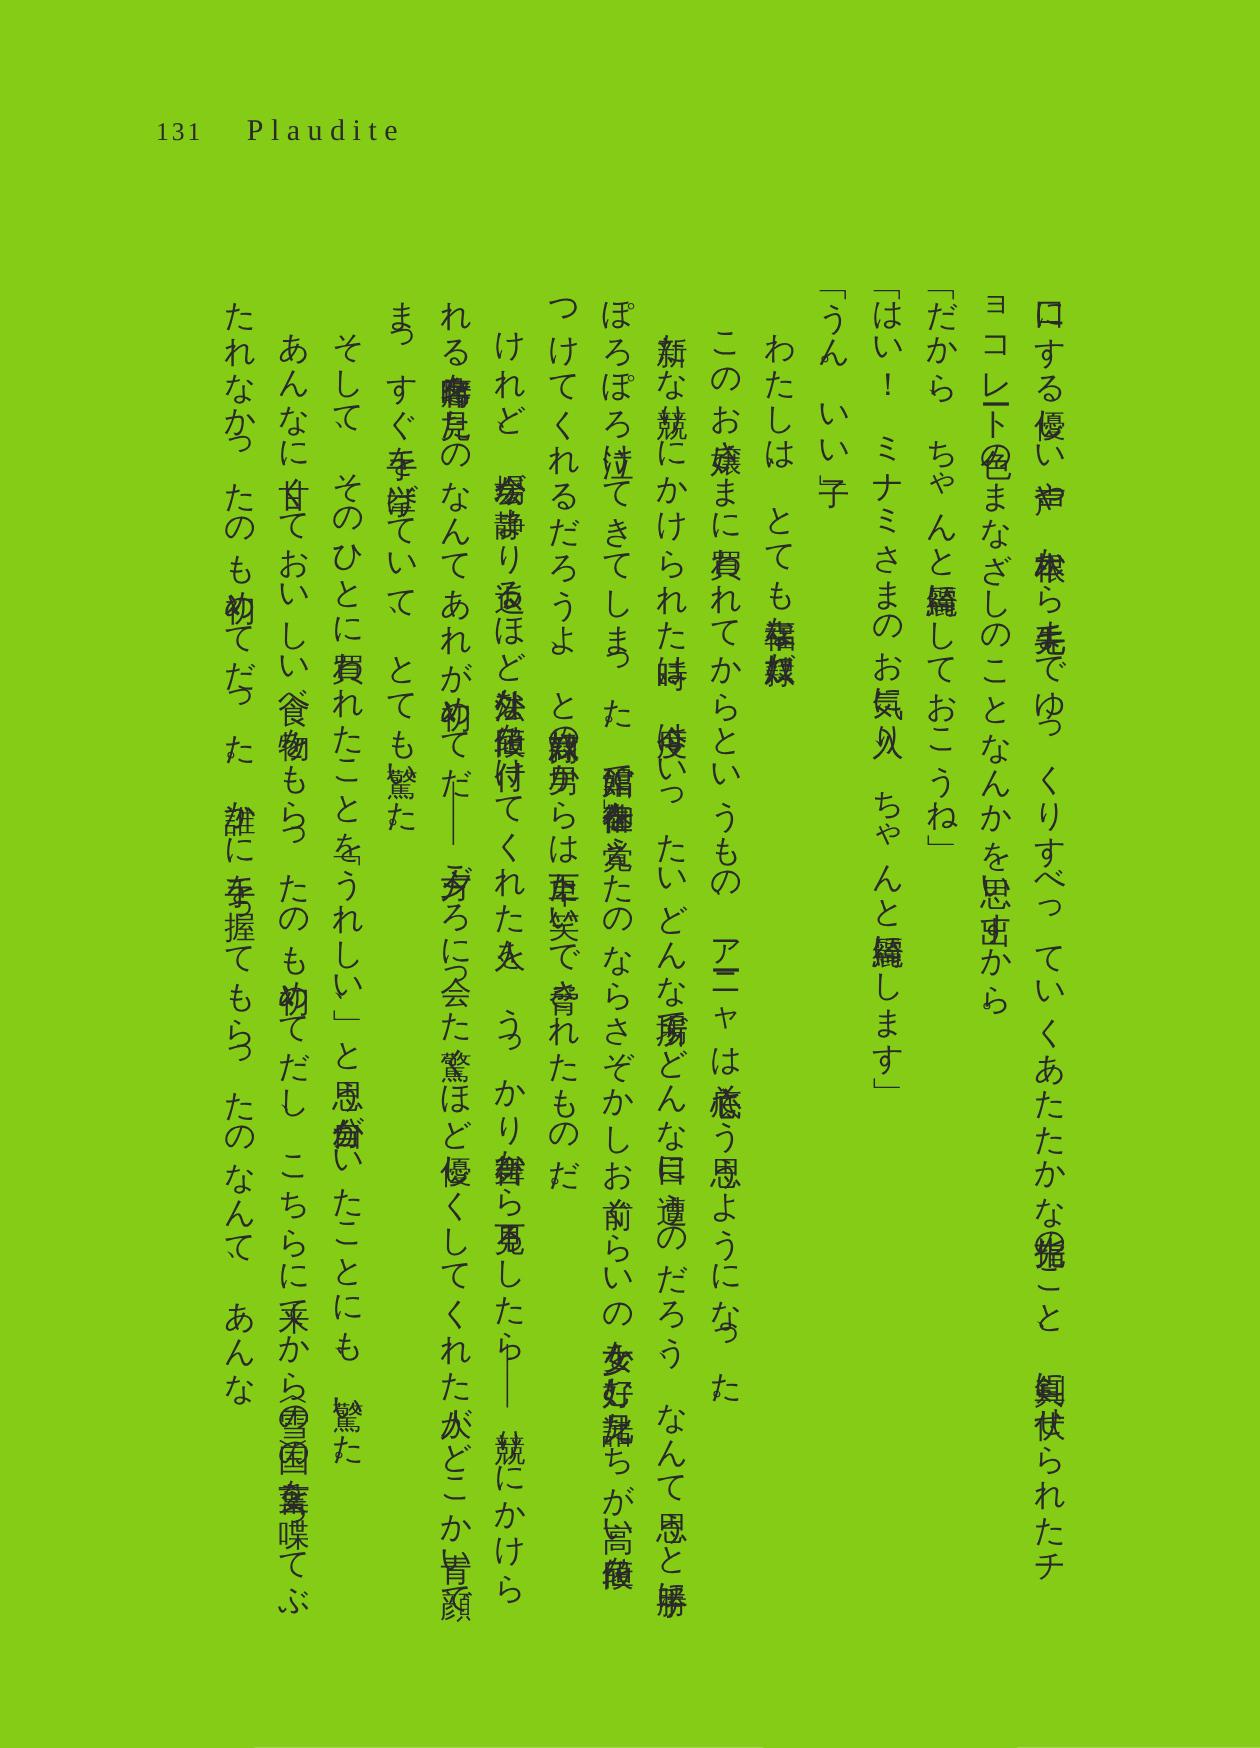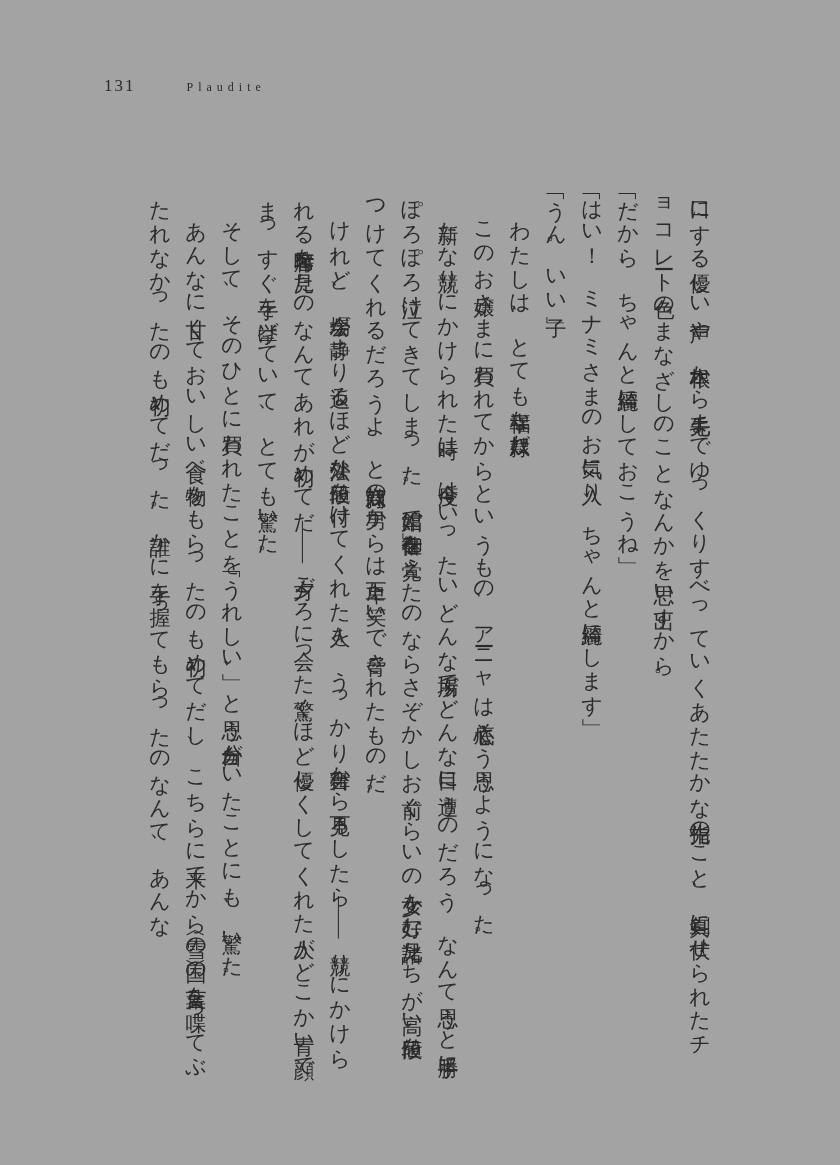--- a/index.html
+++ b/index.html
@@ -10,38 +10,38 @@
     width: 840px;
     height: 1165px;
     position: relative;
     background: #fdfdfd;
     font-family: "Liberation Serif", "DejaVu Serif", serif;
     overflow: hidden;
   }
   .page {
     position: absolute;
     inset: 0;
-    background: #a3a3a3;
+    background: #84cc16;
   }
   .header {
     position: absolute;
     top: 76px;
     left: 104px;
     color: #2b2b2b;
     font-size: 17px;
     display: flex;
     align-items: baseline;
   }
   .page-number {
     letter-spacing: 2px;
   }
   .running-title {
-    margin-left: 51px;
+    margin-left: 29px;
     letter-spacing: 5px;
-    font-size: 12px;
+    font-size: 20px;
   }
   .text-block {
     position: absolute;
     top: 186px;
     right: 122px;
     height: 882px;
     writing-mode: vertical-rl;
     text-orientation: mixed;
     font-size: 21px;
     line-height: 36px;

